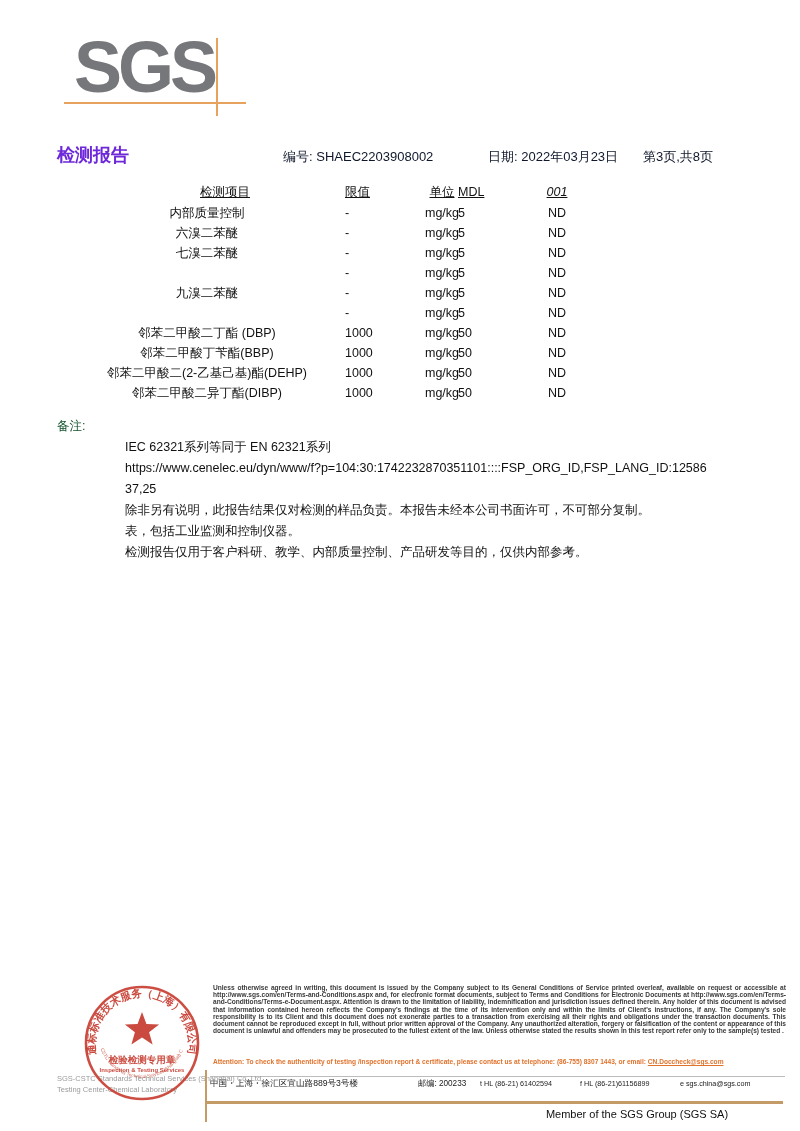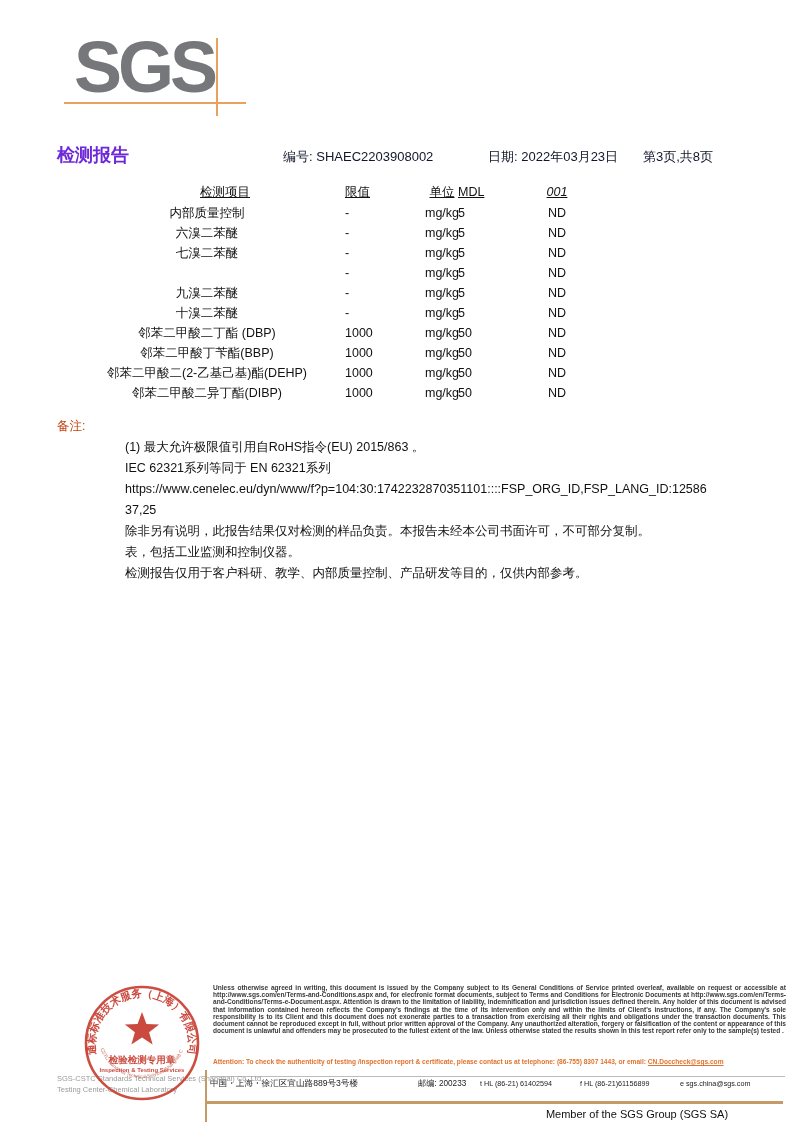--- a/index.html
+++ b/index.html
@@ -27,21 +27,21 @@
   .c-item   { position:absolute; left:0;   width:300px; text-align:center; }
   .thead .c-item { left:18px; }
   .c-limit  { position:absolute; left:288px; width:80px; text-align:left; }
   .c-unit   { position:absolute; left:345px; width:80px; text-align:center; }
   .c-mdl    { position:absolute; left:401px; width:80px; }
   .c-result { position:absolute; left:460px; width:80px; text-align:center; }
   .thead span { text-decoration:underline; }
   .col-sample { font-style:italic; }
 
   
-  .notes-label { position:absolute; left:57px; top:418px; font-size:12.5px; color:#c2410c; }
+  .notes-label { position:absolute; left:57px; top:418px; font-size:12.5px; color:#14532d; }
   .notes-lines { position:absolute; left:125px; top:437px; font-size:12.5px; color:#111; }
   .note-line { height:21px; line-height:21px; white-space:nowrap; }
 
   
   .stamp-svg { position:absolute; left:78px; top:984px; z-index:3; }
   .company-gray { position:absolute; left:57px; top:1073px; z-index:1; font-size:7.5px;
     line-height:11px; color:#9b9b9b; white-space:nowrap; }
   .fineprint { position:absolute; left:213px; top:984px; width:573px; font-size:6.6px;
     line-height:7.2px; font-weight:bold; color:#3a3a3a; text-align:justify; }
   .attention { position:absolute; left:213px; top:1058px; width:573px; font-size:6.6px;
@@ -118,21 +118,20 @@
 
     <div class="trow">
       <span class="c-item">九溴二苯醚</span>
       <span class="c-limit">-</span>
       <span class="c-unit">mg/kg</span>
       <span class="c-mdl">5</span>
       <span class="c-result">ND</span>
     </div>
 
     <div class="trow">
-      <span class="c-item">十溴二苯醚</span>
       <span class="c-limit">-</span>
       <span class="c-unit">mg/kg</span>
       <span class="c-mdl">5</span>
       <span class="c-result">ND</span>
     </div>
 
     <div class="trow">
       <span class="c-item">邻苯二甲酸二丁酯 (DBP)</span>
       <span class="c-limit">1000</span>
       <span class="c-unit">mg/kg</span>
@@ -161,21 +160,20 @@
       <span class="c-limit">1000</span>
       <span class="c-unit">mg/kg</span>
       <span class="c-mdl">50</span>
       <span class="c-result">ND</span>
     </div>
   </div>
   </div>
 
   <div class="notes-label">备注:</div>
   <div class="notes-lines">
-    <div class="note-line">(1) 最大允许极限值引用自RoHS指令(EU) 2015/863 。</div>
 
     <div class="note-line">IEC 62321系列等同于 EN 62321系列</div>
 
     <div class="note-line">https://www.cenelec.eu/dyn/www/f?p=104:30:1742232870351101::::FSP_ORG_ID,FSP_LANG_ID:12586</div>
 
     <div class="note-line">37,25</div>
 
 
     <div class="note-line">除非另有说明，此报告结果仅对检测的样品负责。本报告未经本公司书面许可，不可部分复制。</div>
 

